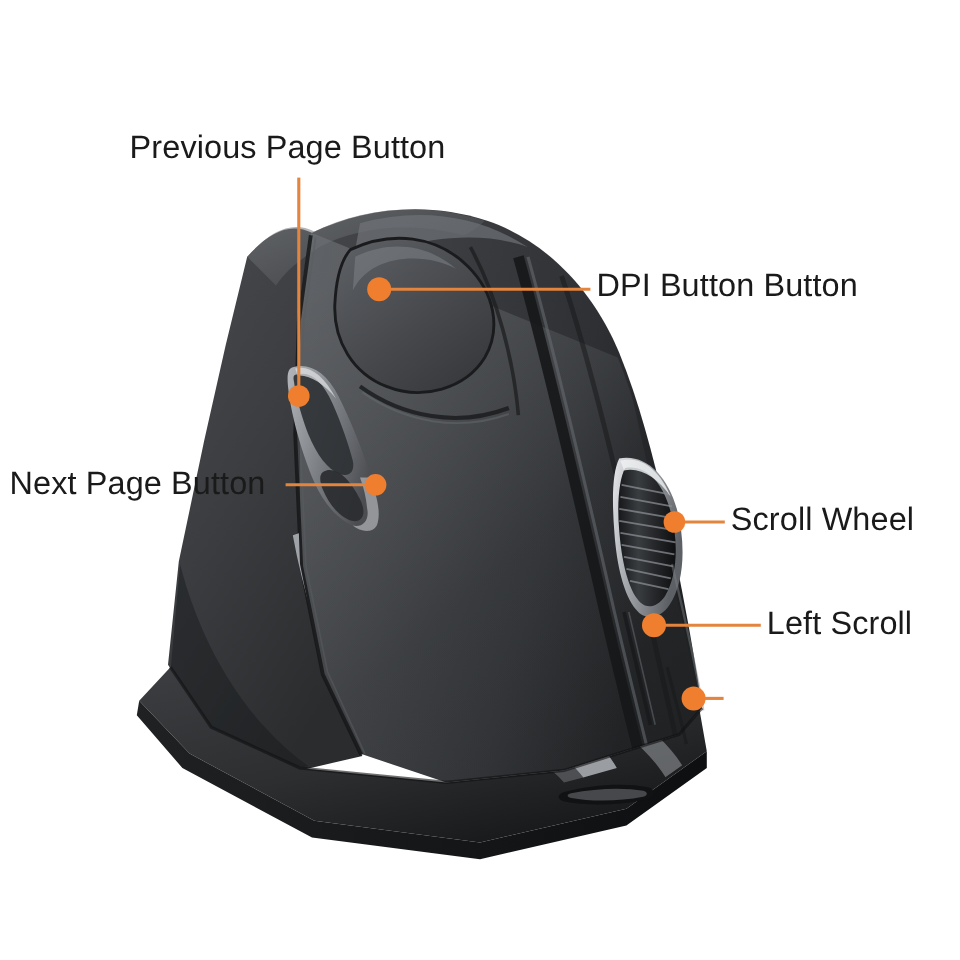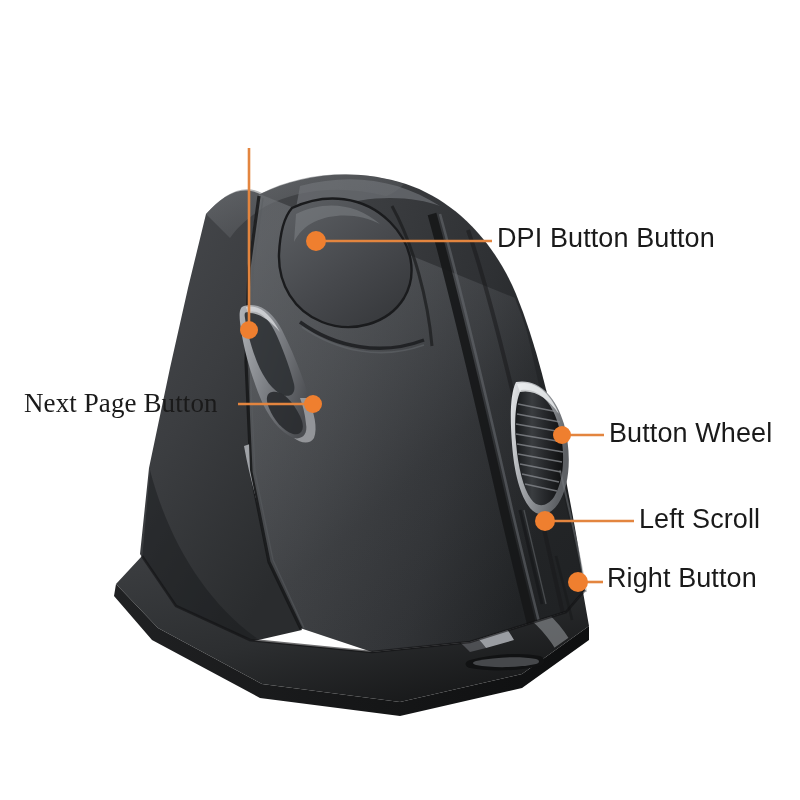--- a/index.html
+++ b/index.html
@@ -28,21 +28,21 @@
     white-space: nowrap;
     color: #1a1a1a;
     font-size: 27px;
     font-weight: 400;
     letter-spacing: 0.1px;
     line-height: 1;
     font-family: "Liberation Sans", "DejaVu Sans", sans-serif;
   }
   #label-previous-page { left: 108px; top: 110px; }
   #label-dpi-switch    { left: 497px; top: 225px; }
-  #label-next-page     { left: 24px;  top: 390px; font-family: Liberation Serif, serif; }
+  #label-next-page     { left: 8px;  top: 390px; }
   #label-scroll-wheel  { left: 609px; top: 420px; }
   #label-left-button   { left: 639px; top: 506px; }
   #label-right-button  { left: 607px; top: 565px; }
 </style>
 </head>
 <body>
 
 <div id="stage">
 
   <svg id="product-svg" viewBox="0 0 800 800">
@@ -288,24 +288,24 @@
       <circle cx="562" cy="435" r="9" fill="#ef7f2f"></circle>
 
       <line x1="545" y1="521" x2="634" y2="521" stroke="#e3853f" stroke-width="2.6"></line>
       <circle cx="545" cy="521" r="10" fill="#ef7f2f"></circle>
 
       <line x1="578" y1="582" x2="603" y2="582" stroke="#e3853f" stroke-width="2.6"></line>
       <circle cx="578" cy="582" r="10" fill="#ef7f2f"></circle>
     </g>
   </svg>
 
+  <div class="callout-label" id="label-previous-page">Previous Page Button</div>
 
   <div class="callout-label" id="label-dpi-switch">DPI Button Button</div>
 
   <div class="callout-label" id="label-next-page">Next Page Button</div>
 
-  <div class="callout-label" id="label-scroll-wheel">Button Wheel</div>
+  <div class="callout-label" id="label-scroll-wheel">Scroll Wheel</div>
 
   <div class="callout-label" id="label-left-button">Left Scroll</div>
 
-  <div class="callout-label" id="label-right-button">Right Button</div>
 
 </div>
 
 </body></html>

